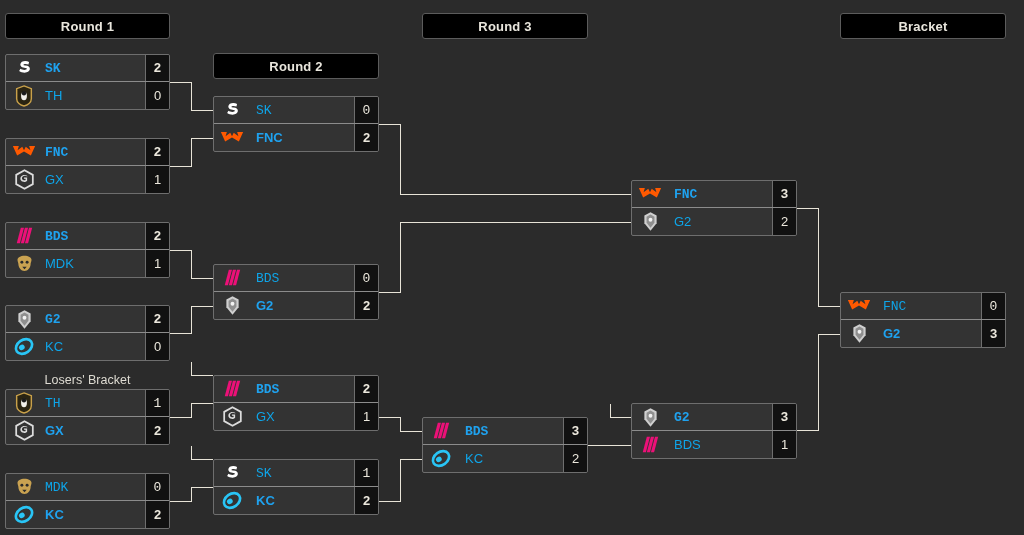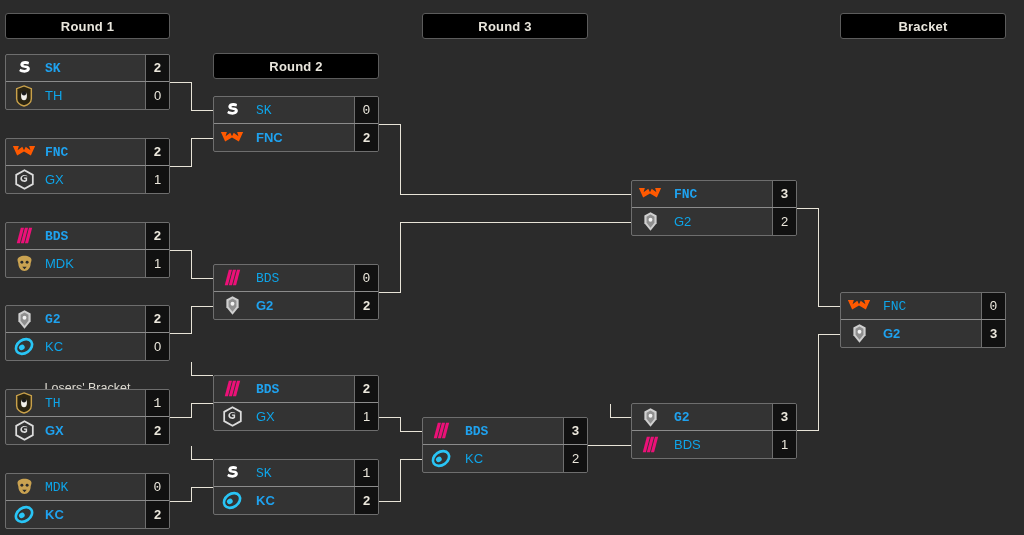--- a/index.html
+++ b/index.html
@@ -99,21 +99,21 @@
   <div class="round-head" style="left:213px;top:13px;width:166px;margin-top:40px;">
     <span>Round 2</span>
   </div>
   <div class="round-head" style="left:422px;top:13px;width:166px;">
     <span>Round 3</span>
   </div>
   <div class="round-head" style="left:840px;top:13px;width:166px;">
     <span>Bracket</span>
   </div>
 
-  <div class="section-label" style="left:5px;top:381px;width:165px;">
+  <div class="section-label" style="left:5px;top:373px;width:165px;">
     <span>Losers' Bracket</span>
   </div>
 
   <div class="ln h" style="left:170px;top:82px;width:22px;"></div>
   <div class="ln v" style="left:191px;top:82px;height:29px;"></div>
   <div class="ln h" style="left:191px;top:110px;width:22px;"></div>
 
   <div class="ln h" style="left:170px;top:166px;width:22px;"></div>
   <div class="ln v" style="left:191px;top:138px;height:29px;"></div>
   <div class="ln h" style="left:191px;top:138px;width:22px;"></div>

